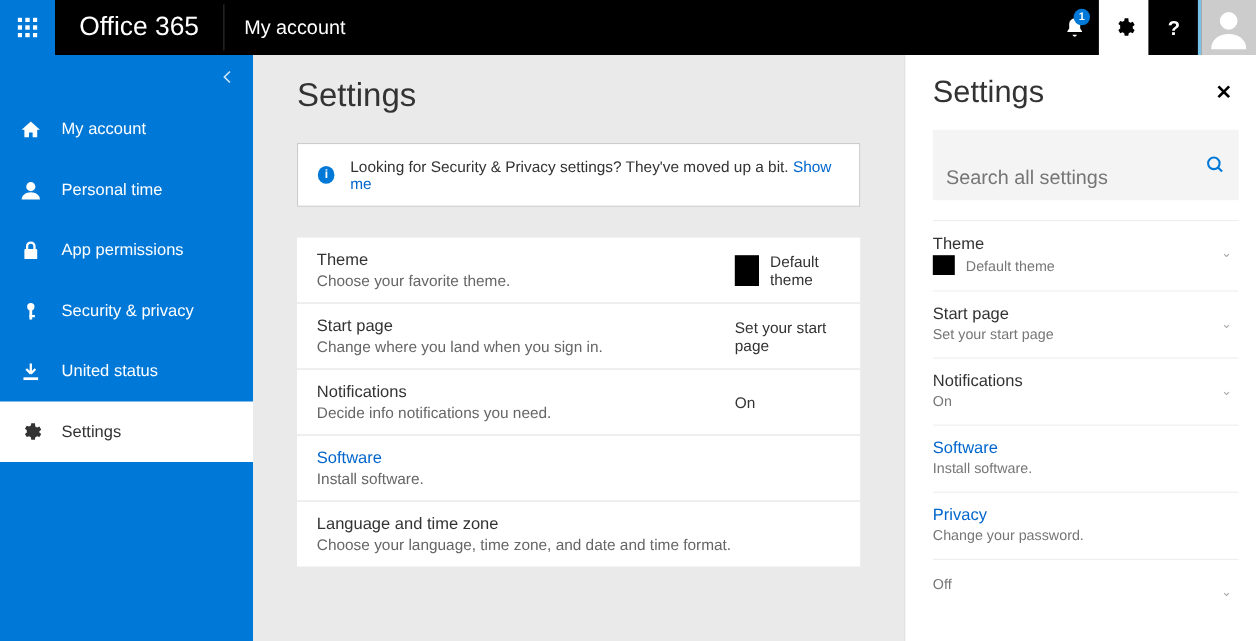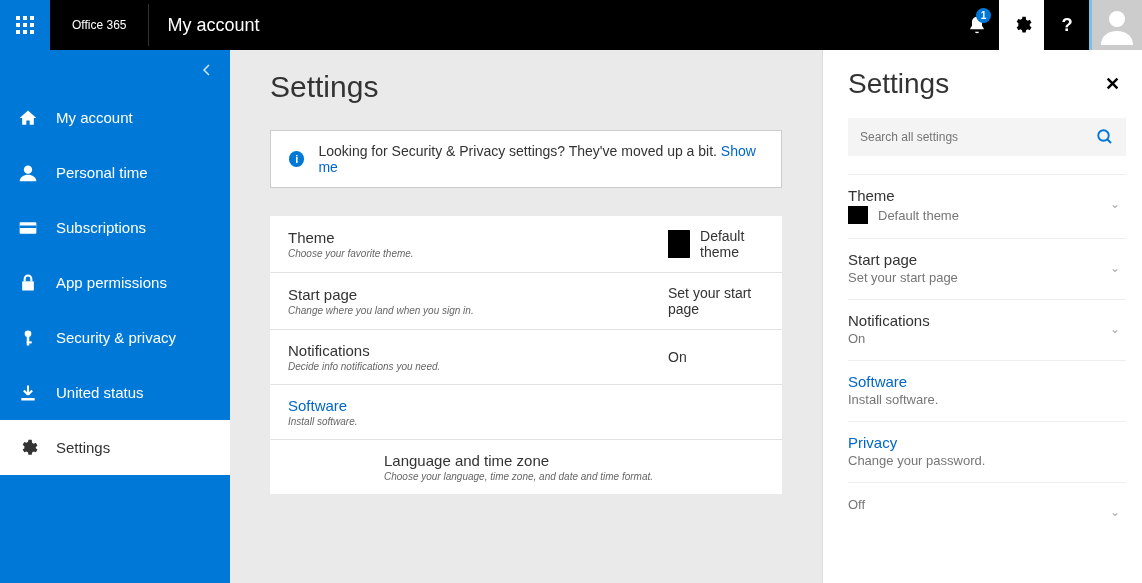--- a/index.html
+++ b/index.html
@@ -1,19 +1,19 @@
 <!DOCTYPE html>
 <html><head>
 <meta charset="utf-8">
 <style>
   * { box-sizing: border-box; margin: 0; padding: 0; font-family: "Segoe UI", Arial, sans-serif; }
   html, body { width: 1142px; height: 583px; overflow: hidden; background: #eee; }
   .topbar { height: 50px; background: #000; display: flex; align-items: center; color: #fff; }
   .waffle { width: 50px; height: 50px; background: #0078d7; display:flex; align-items:center; justify-content:center; }
-  .brand {  font-size: 12px; padding: 0 22px; font-weight:400; border-right:1px solid #333; height:42px; display:flex; align-items:center;}
+  .brand {  font-size: 24px; padding: 0 22px; font-weight:400; border-right:1px solid #333; height:42px; display:flex; align-items:center;}
   .pagetitle { font-size: 18px; padding: 0 18px; }
   .topbar .spacer { flex: 1; }
   .topicon { width: 45px; height:50px; display:flex; align-items:center; justify-content:center; position:relative; }
   .topicon.active { background:#fff; color:#000;}
   .badge { position:absolute; top:8px; right:8px; background:#0078d7; color:#fff; border-radius:50%; font-size:10px; width:15px; height:15px; display:flex; align-items:center; justify-content:center; font-weight:bold;}
   .avatar { width:50px; height:50px; background:#ccc; display:flex; align-items:center; justify-content:center;}
   
   .layout { display:flex; height:533px; }
   .sidebar { width:230px; background:#0078d7; color:#fff; position:relative;}
   .collapse { height:40px; display:flex; justify-content:flex-end; align-items:center; padding-right:18px; color:#cfe6f7;}
@@ -21,34 +21,34 @@
   .navitem .icn { width:20px; display:flex; justify-content:center;}
   .navitem.active { background:#fff; color:#333; }
   
   .main { flex:1; background:#eaeaea; padding: 20px 40px; overflow:hidden;}
   .main h1 { font-weight:300; font-size:30px; color:#333; margin-bottom:26px;}
   .notice { background:#fff; border:1px solid #ccc; padding:12px 18px; font-size:14px; color:#333; display:flex; align-items:center; gap:14px; margin-bottom:28px;}
   .notice-link { color:#0066cc; cursor:pointer;}
   .info-i { width:16px;height:16px;border-radius:50%;background:#0078d7;color:#fff;font-size:11px;font-weight:bold;display:flex;align-items:center;justify-content:center;}
   .list { background:#fff;}
   .row { border-bottom:1px solid #e1e1e1; padding:12px 18px; display:flex; align-items:center; cursor:pointer;}
-  .row:last-child{border-bottom:none;justify-content:flex-end;}
+  .row:last-child{border-bottom:none;}
   .row-left { flex:0 0 380px;}
   .row-title { font-size:15px; color:#333;}
   .row-title.link { color:#0066cc;}
-  .row-desc { font-size:10px; color:#666; margin-top:2px;font-style:italic;}
+  .row-desc { font-size:14px; color:#666; margin-top:2px;}
   .row-val { font-size:14px; color:#333; display:flex; align-items:center; gap:10px;}
   .swatch { width:30px;height:28px;background:#000;}
   
   .panel { width:320px; background:#fff; border-left:1px solid #ddd; padding:18px 16px 0 25px; overflow:hidden;}
   .panel-head { display:flex; align-items:center; justify-content:space-between; margin-bottom:18px;}
   .panel-head h2 { font-weight:300; font-size:28px; color:#333;}
   .close-x { font-size:18px; font-weight:bold; cursor:pointer; padding:4px 6px;}
   .searchbox { background:#f4f4f4; display:flex; align-items:center; padding:10px 12px; margin-bottom:18px;}
-  .searchbox input { border:none; background:transparent; outline:none; flex:1; font-size:12px; color:#333;}
+  .searchbox input { border:none; background:transparent; outline:none; flex:1; font-size:18px; color:#333;margin-top:23px;}
   .searchbox .searchicn{color:#0078d7;}
   .pgroup { border-top:1px solid #eee; padding:12px 0 14px 0; position:relative;}
   .pgroup:first-of-type{border-top:none;}
   .pg-title { font-size:15px; color:#333;}
   .pg-title.link { color:#0066cc;}
   .pg-sub { font-size:13px; color:#767676; margin-top:2px; display:flex; align-items:center; gap:10px;}
   .chev { position:absolute; right:6px; top:22px; color:#aaa; font-size:12px;}
   .swatch-sm{width:20px;height:18px;background:#000;}
   svg { display:block;}
 </style>
@@ -117,29 +117,20 @@
           <svg width="20" height="20" viewBox="0 0 24 24" fill="#fff">
             <circle cx="12" cy="8" r="5"></circle>
             <path d="M2 22c0-5 5-8 10-8s10 3 10 8z"></path>
           </svg>
         </span>
       <span>Personal time</span>
     </div>
     <div class="navitem">
       <span class="icn">
           <svg width="20" height="20" viewBox="0 0 24 24" fill="#fff">
-            <rect x="2" y="5" width="20" height="14" rx="1"></rect>
-            <rect x="2" y="9" width="20" height="3" fill="#0078d7"></rect>
-          </svg>
-        </span>
-      <span>Subscriptions</span>
-    </div>
-    <div class="navitem">
-      <span class="icn">
-          <svg width="20" height="20" viewBox="0 0 24 24" fill="#fff">
             <rect x="5" y="10" width="14" height="11" rx="1"></rect>
             <path d="M8 10V7a4 4 0 0 1 8 0v3" stroke="#fff" stroke-width="2.5" fill="none"></path>
           </svg>
         </span>
       <span>App permissions</span>
     </div>
     <div class="navitem">
       <span class="icn">
           <svg width="20" height="20" viewBox="0 0 24 24" fill="#fff">
             <circle cx="12" cy="7" r="4"></circle>

